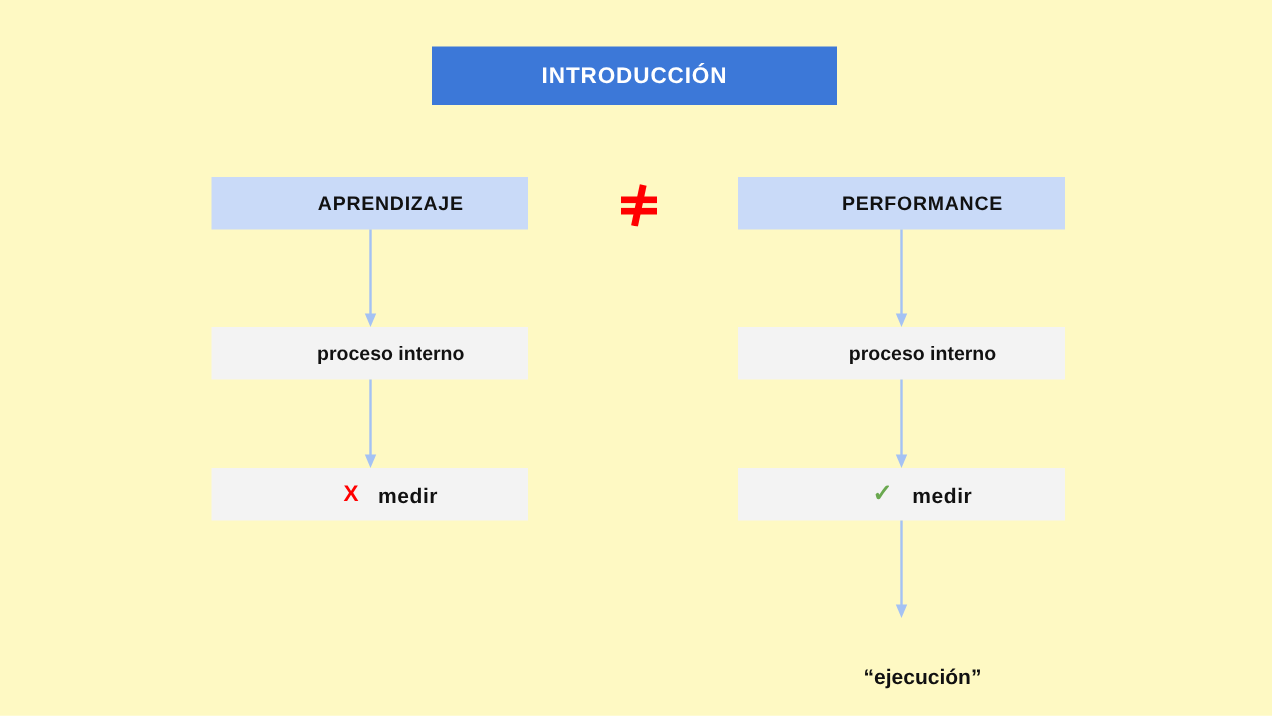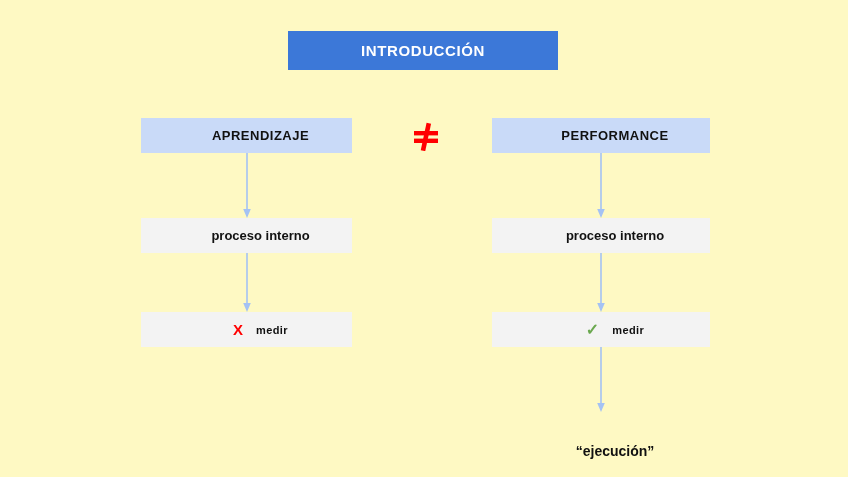--- a/index.html
+++ b/index.html
@@ -93,21 +93,21 @@
     gap: 13px;
   }
   .marker {
     font-size: 15px;
     font-weight: bold;
     line-height: 1;
   }
   .marker-x  { color: #ff0000; }
   .marker-ok { color: #6aa84f; font-size: 16px; }
   .measure-word {
-    font-size: 11px;
+    font-size: 14px;
     font-weight: bold;
     color: #111111;
     letter-spacing: 0.4px;
   }
 
   
   .neq {
     position: absolute;
     left: 404px;
     top: 118px;

